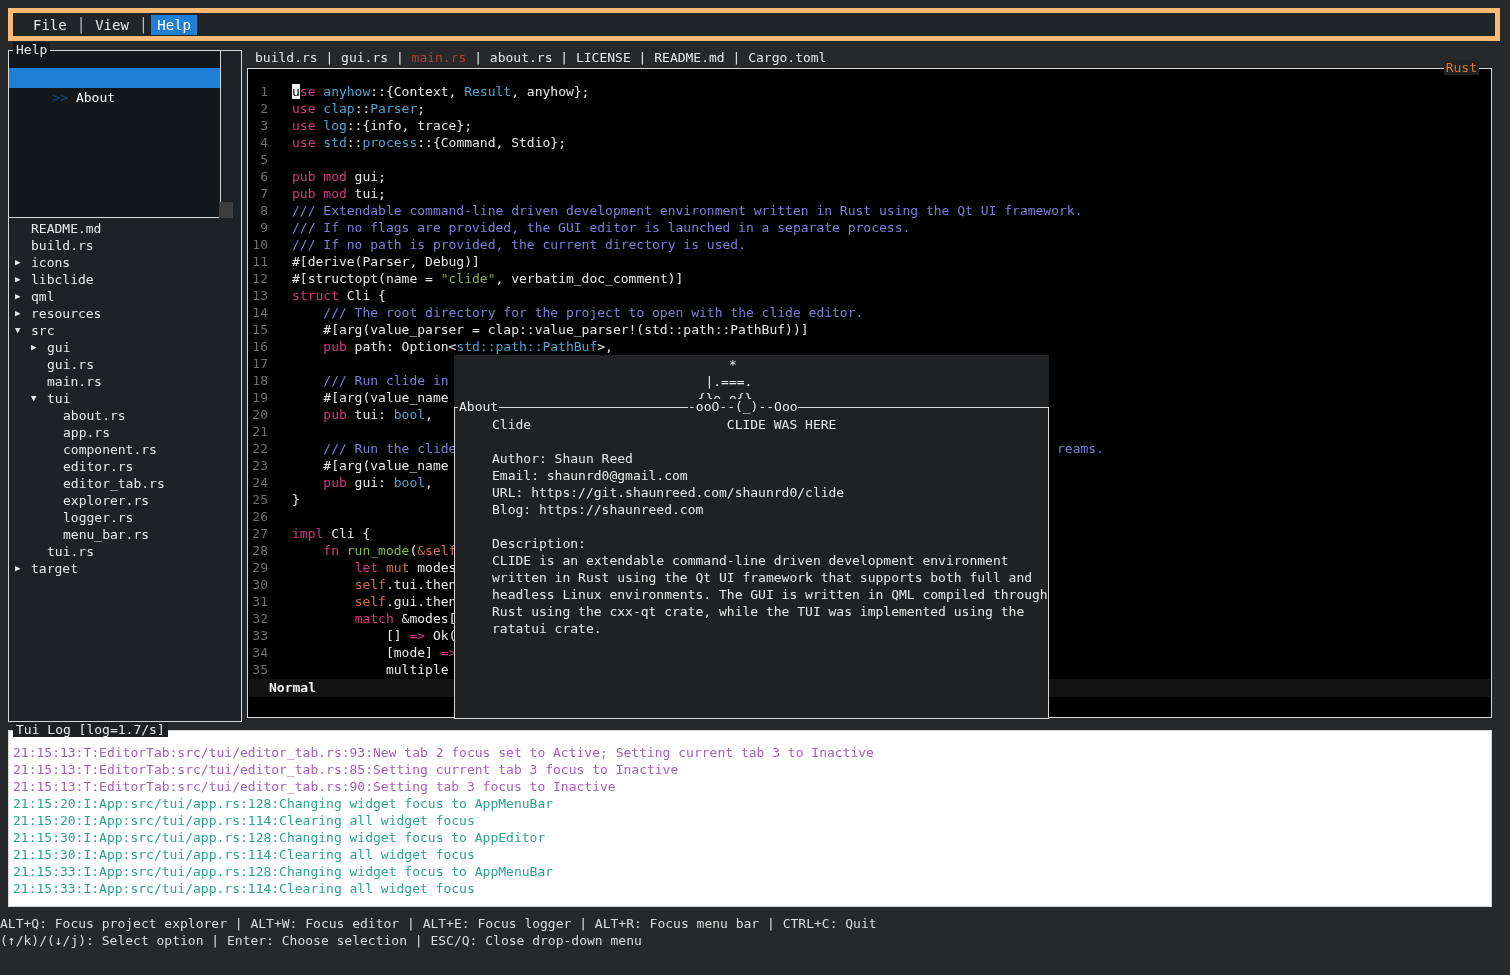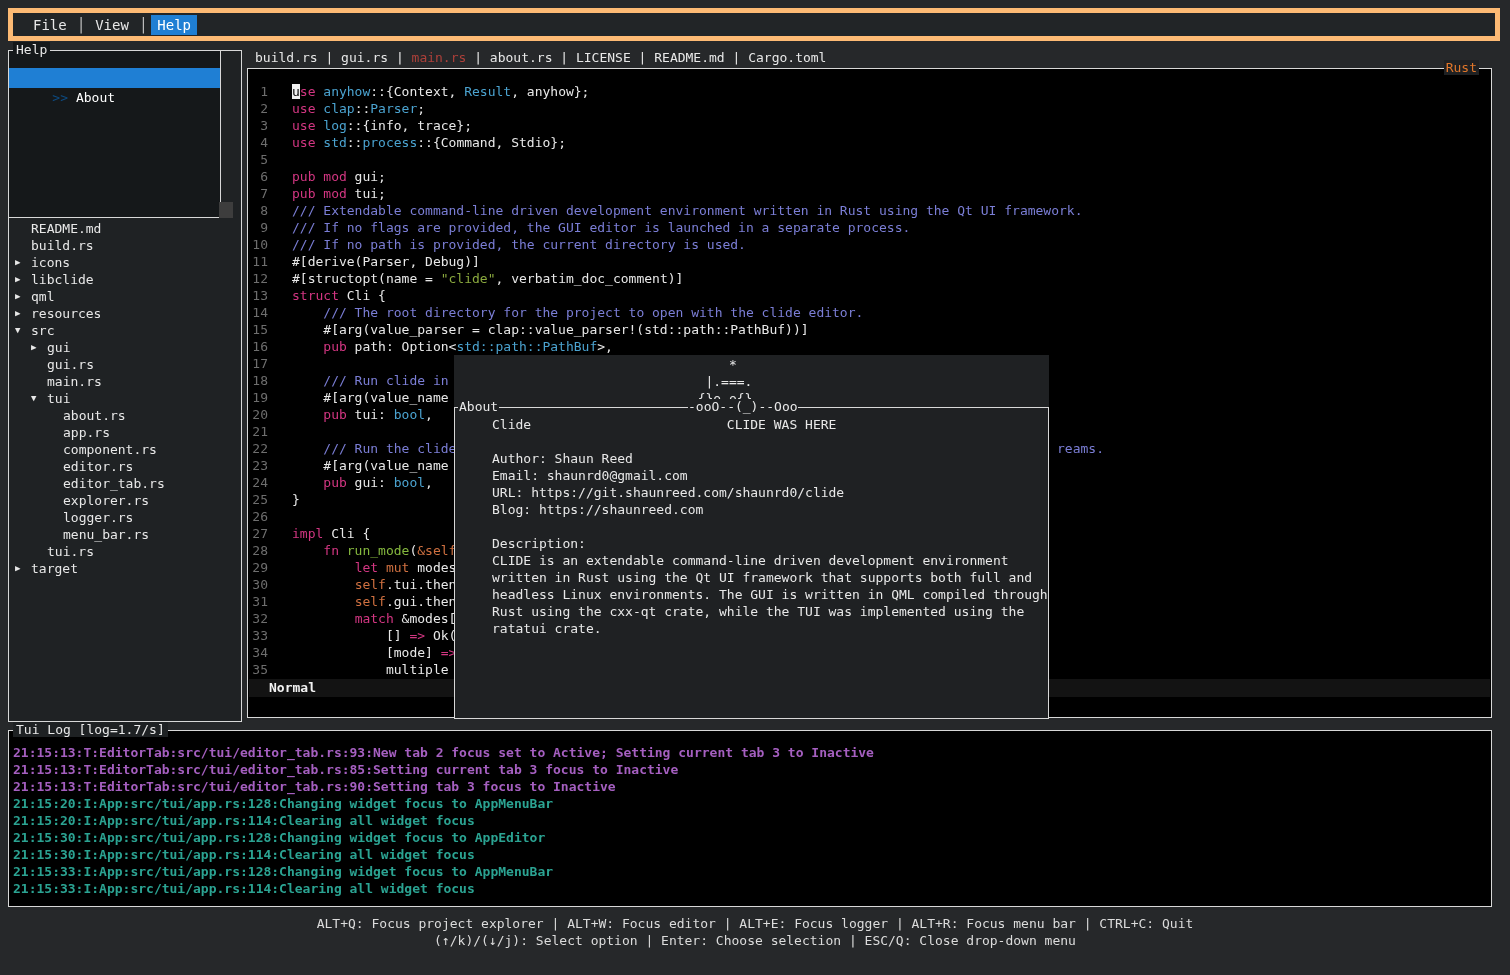--- a/index.html
+++ b/index.html
@@ -109,34 +109,34 @@
   #popup-feet {
     position:absolute; top:-9px; left:233px; background:#1f2123;
     line-height:15px; color:#e8e8e8;
   }
   #popup-lines { padding:8px 0 0 5px;margin-left:32px; }
   #popup-lines div { height:17px; line-height:17px; white-space:pre; color:#e8e8e8; }
 
   
   #log-panel {
     position:absolute; left:8px; top:730px; width:1484px; height:177px;
-    border:1px solid #d8d8d8; background:#000000; z-index:1;
+    border:1px solid #d8d8d8; background:#ffffff; z-index:1;
   }
   #log-title {
     position:absolute; top:-9px; left:4px; background:#1e2123;
     padding:0 3px; font-size:13px; line-height:15px; color:#e8e8e8;
   }
-  #log-lines { padding:13px 0 0 4px; font-size:13px;font-weight:bold; }
+  #log-lines { padding:13px 0 0 4px; font-size:13px; }
   .log-line { height:17px; line-height:17px; white-space:pre; }
   .log-line.trace { color:#a55fc0; }
   .log-line.info  { color:#2ba392; }
 
   
   #shortcuts {
-    position:absolute; left:0; right:0; top:915px; text-align:center;
+    position:absolute; left:0; right:0; top:915px; 
     font-size:13px; color:#dcdcdc;
   }
   #shortcuts div { height:17px; line-height:17px; white-space:pre; }
 </style>
 </head>
 <body>
 
 <div id="menubar">
     <span class="menu-item">File</span>
     <span class="menu-sep">│</span>

